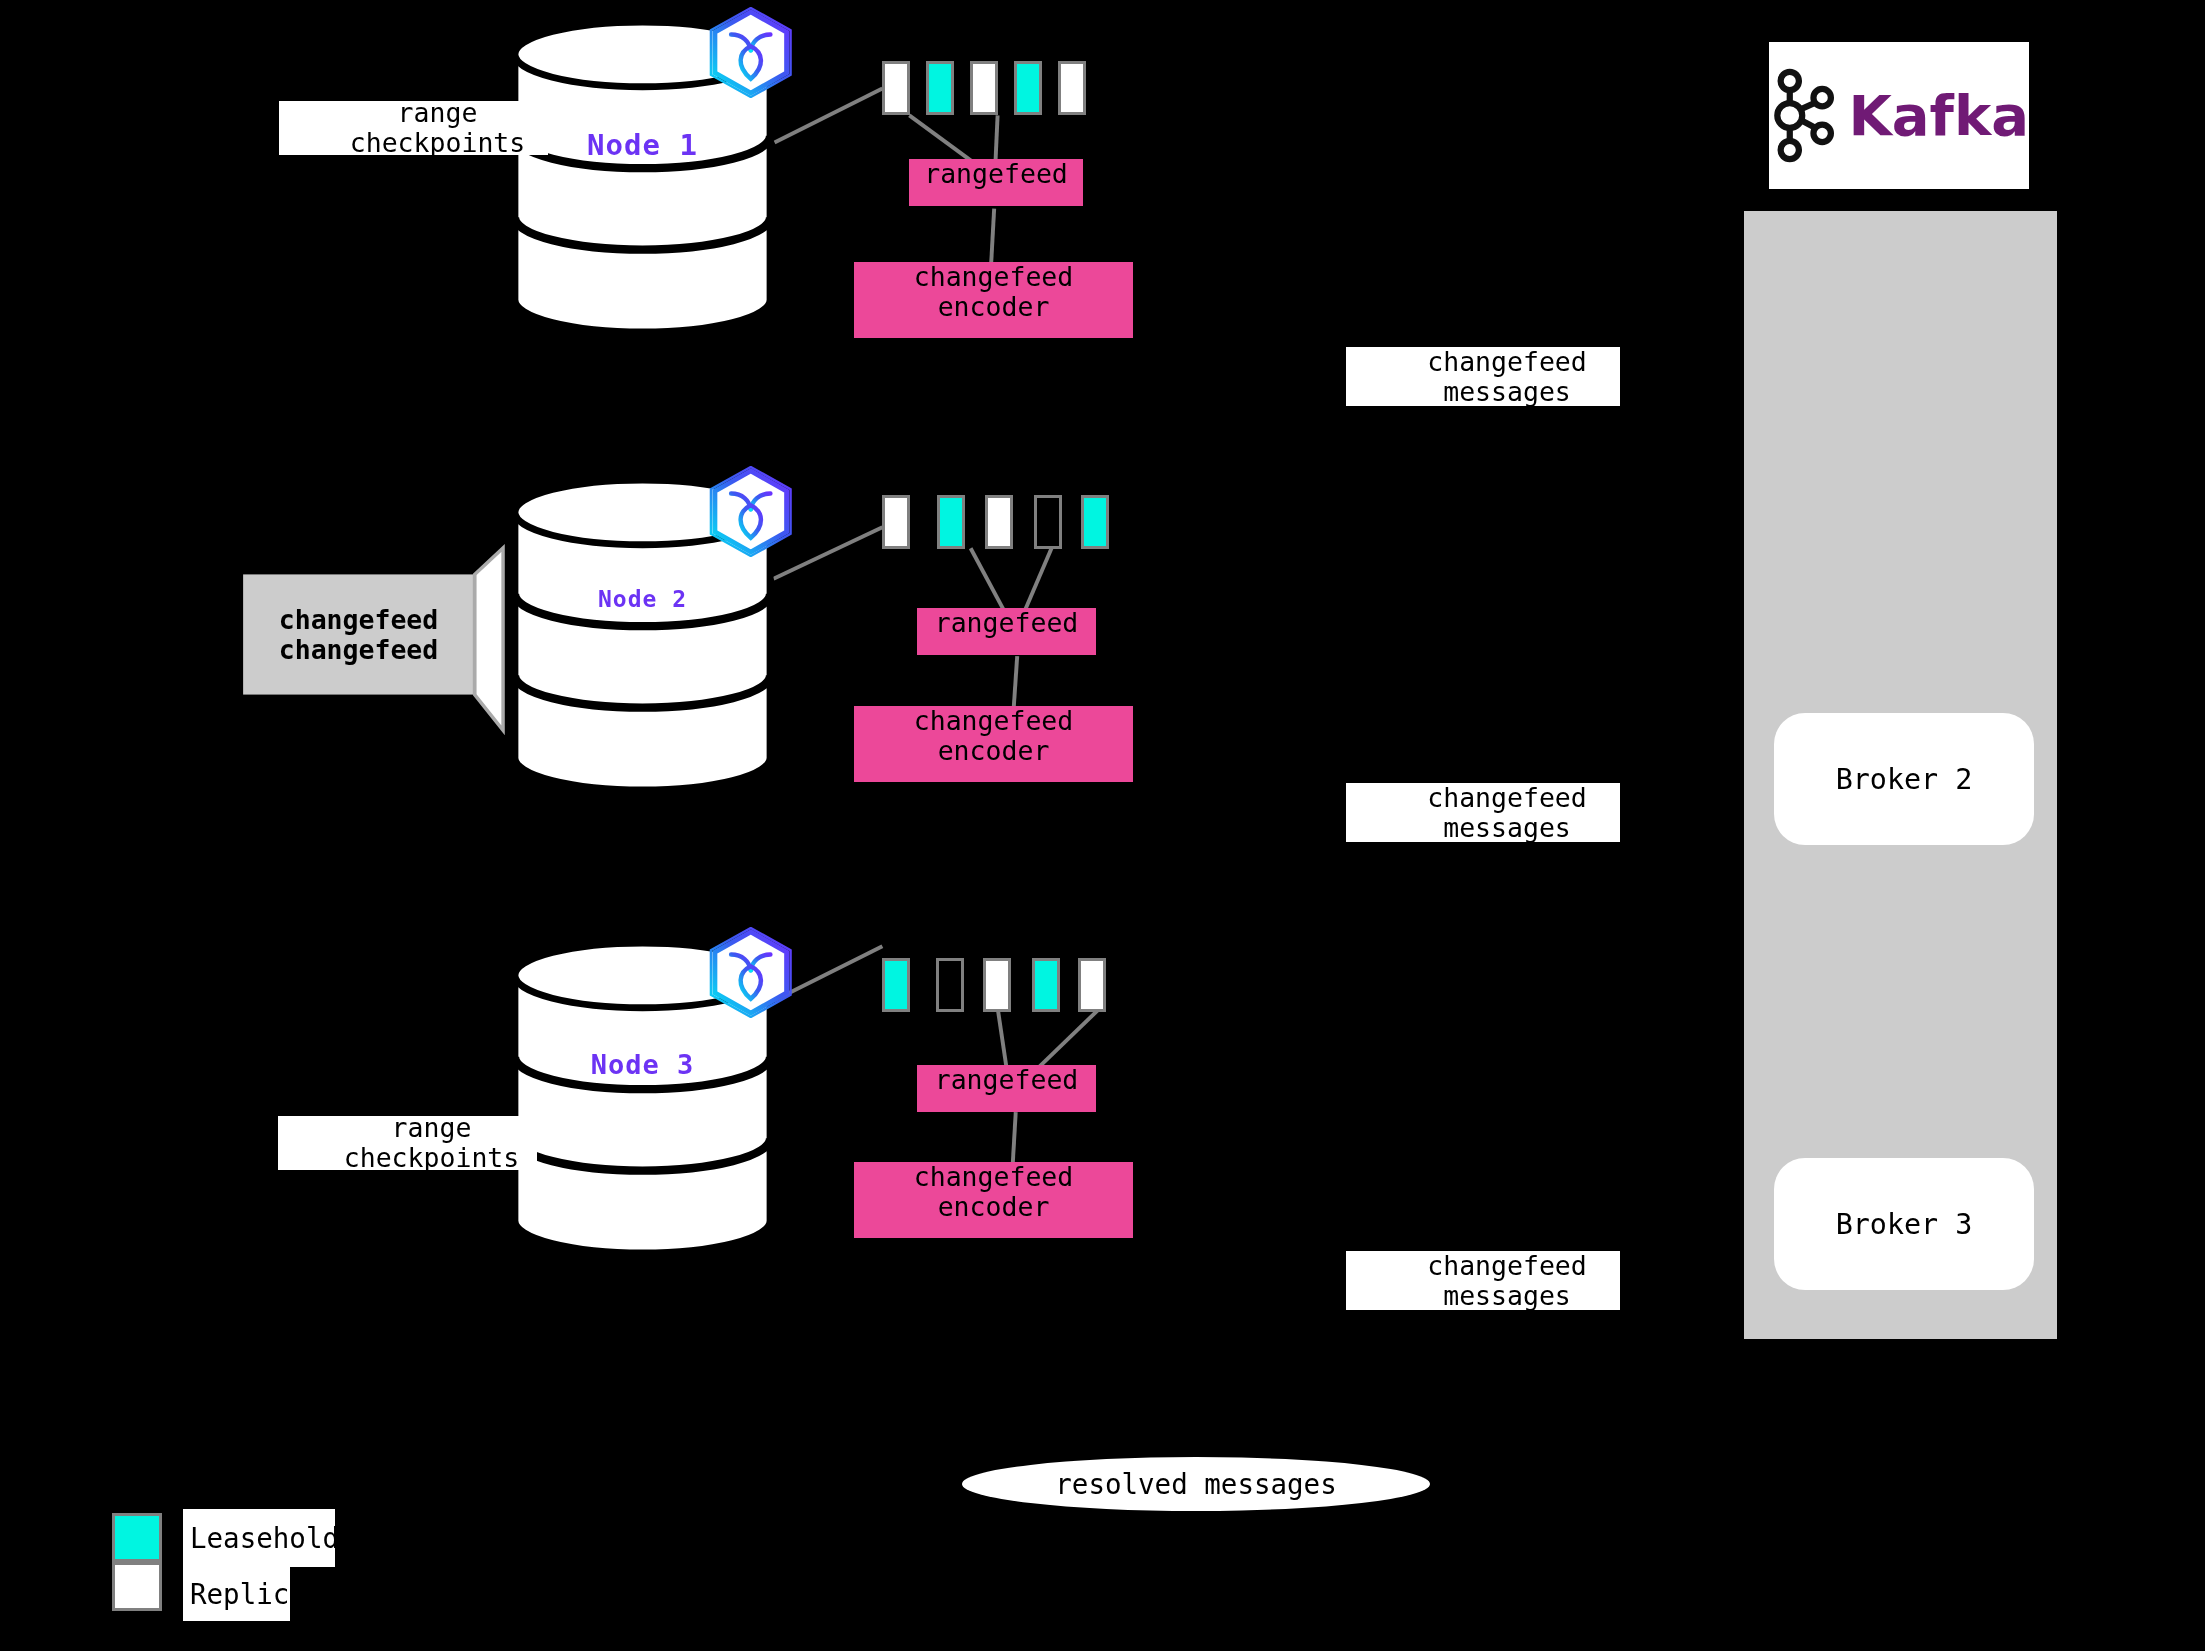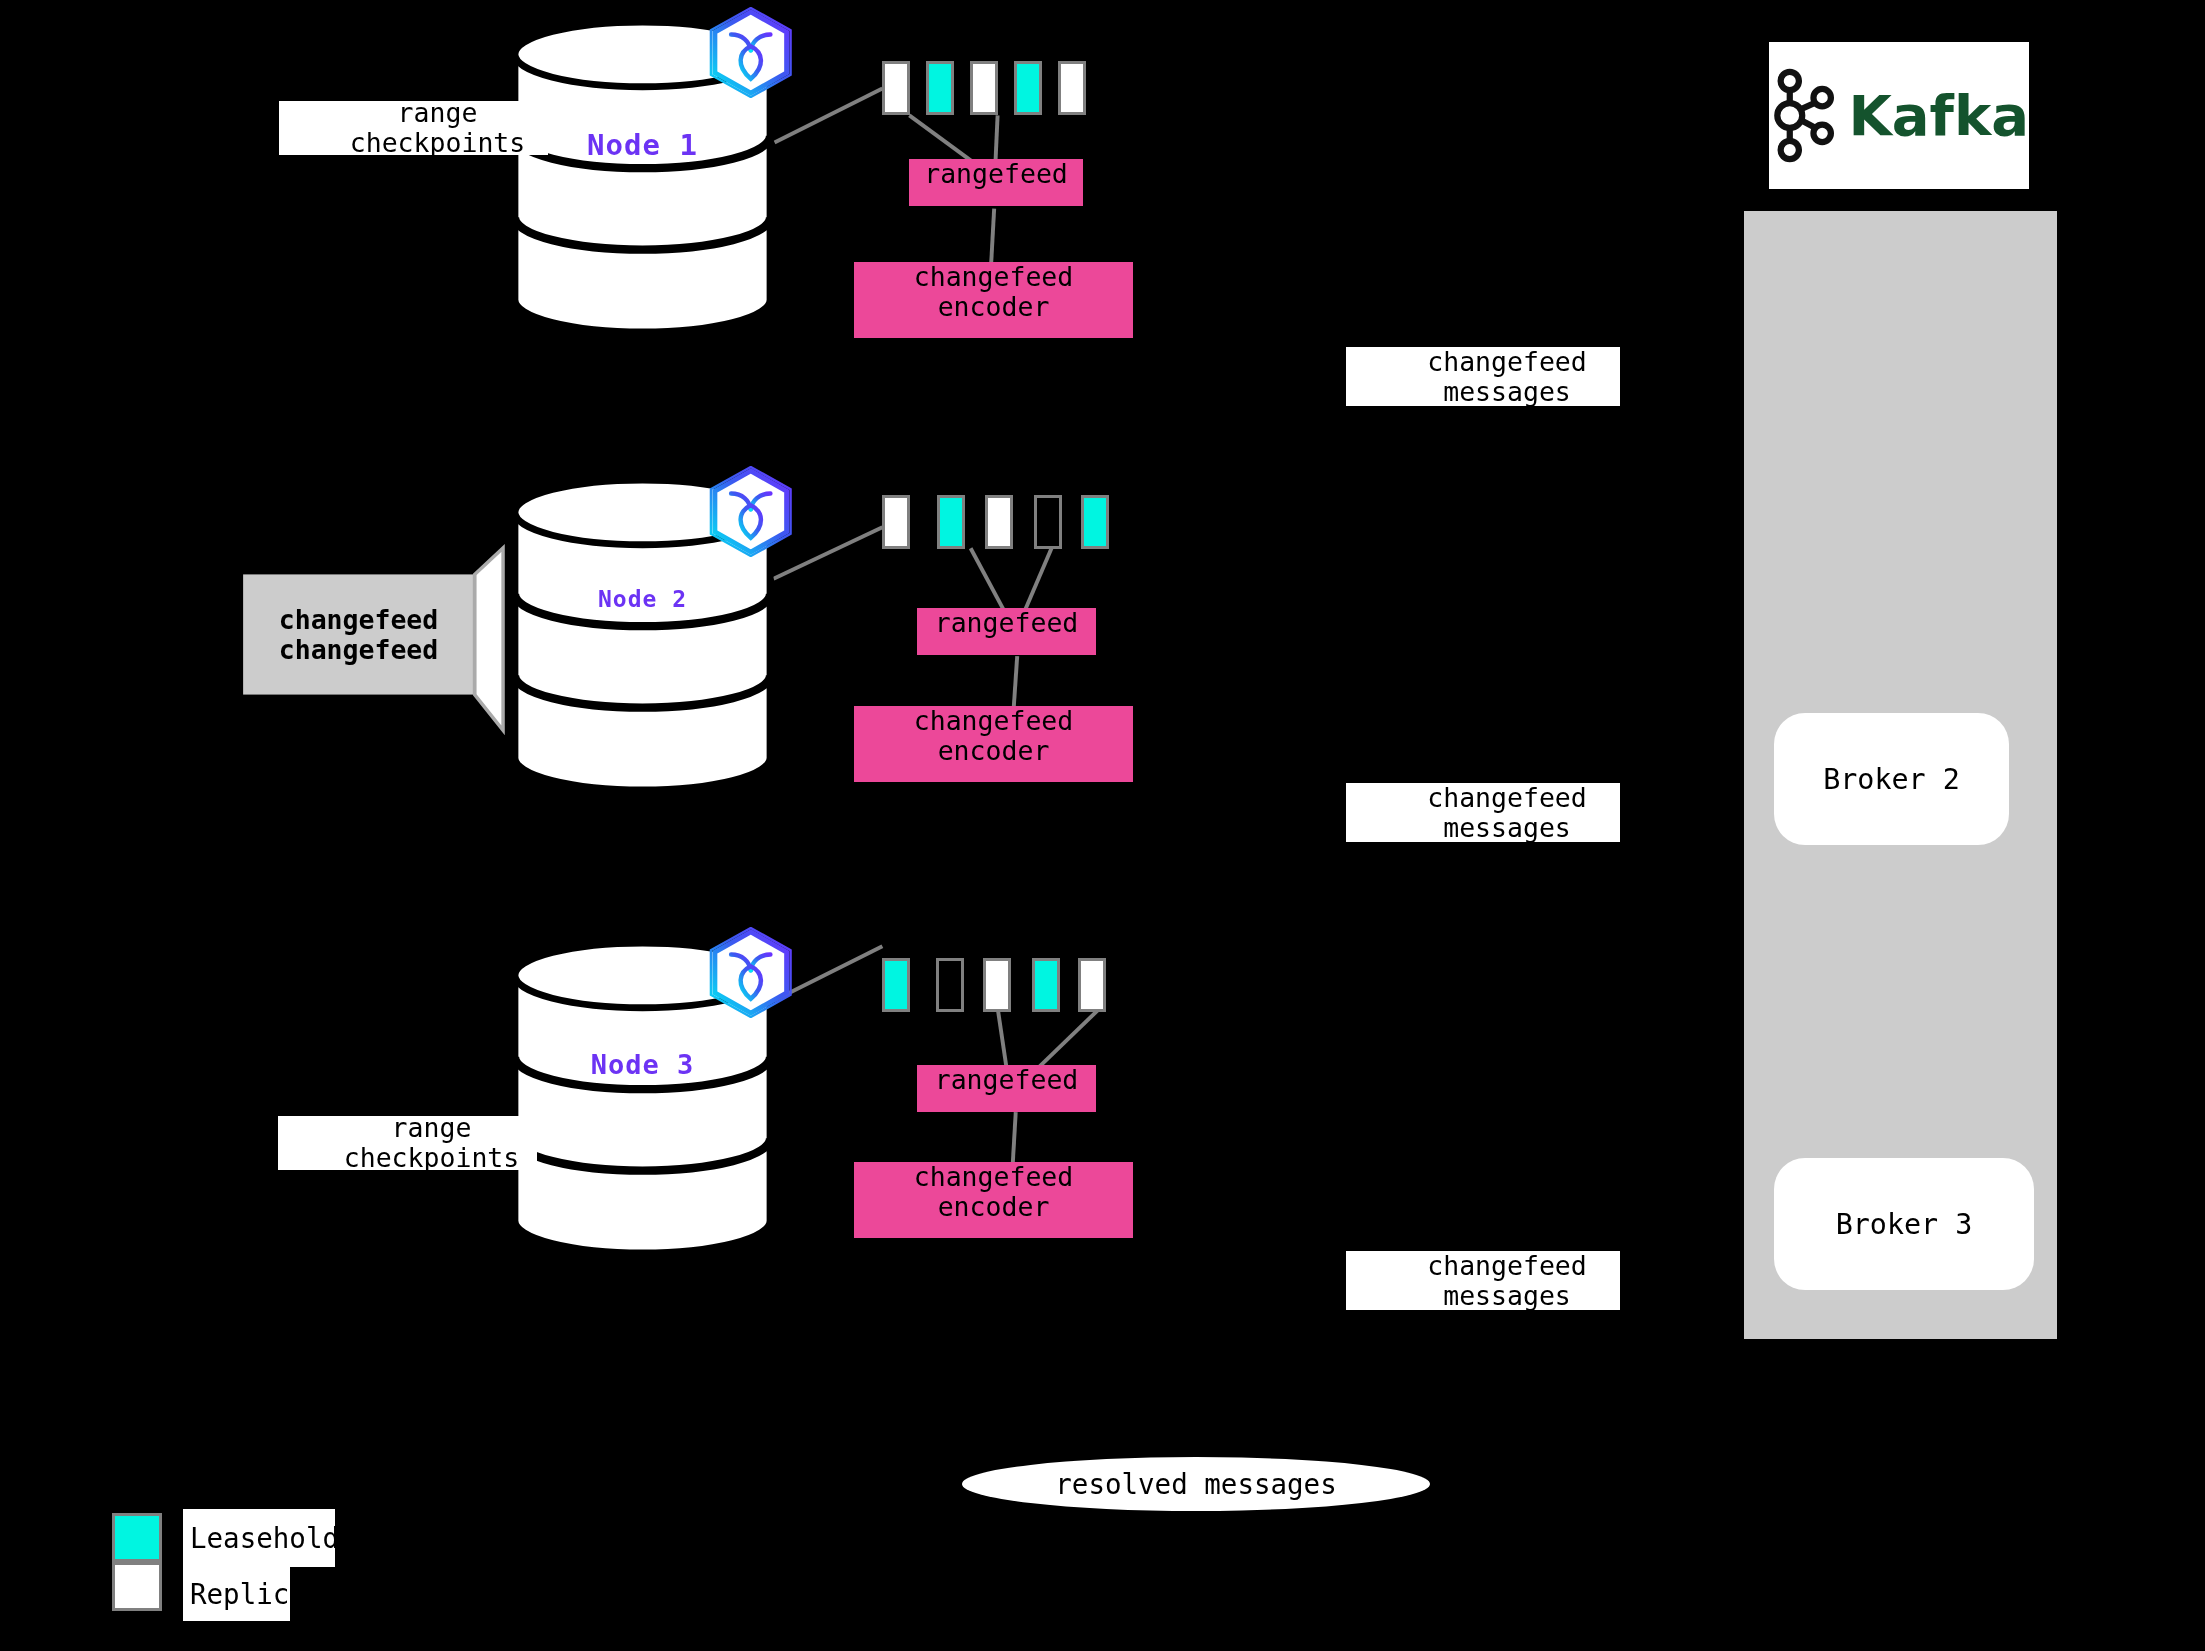--- a/index.html
+++ b/index.html
@@ -26,21 +26,21 @@
   .nodelabel{position:absolute;color:#6C33F4;font-weight:bold;
              font-family:"DejaVu Sans Mono",monospace;white-space:pre;
              letter-spacing:1px;}
 
   
   .kpanel{background:#cccccc;}
   .broker{background:#ffffff;color:#000;border-radius:31px;
           display:flex;align-items:center;justify-content:center;
           font-family:"DejaVu Sans Mono",monospace;}
   .klogo{background:#ffffff;display:flex;align-items:center;justify-content:center;gap:8.8px;}
-  .kword{font-family:"DejaVu Sans",sans-serif;font-weight:bold;color:#14532d;}
+  .kword{font-family:"DejaVu Sans",sans-serif;font-weight:bold;color:#701a75;}
 
   
   .pill{background:#ffffff;color:#000;border-radius:50%/50%;
         display:flex;align-items:center;justify-content:center;
         font-family:"DejaVu Sans Mono",monospace;}
 
   
   .swatch{box-sizing:border-box;border:3.4px solid #808080;}
   .legtext{background:#ffffff;color:#000;display:flex;align-items:center;
            font-family:"DejaVu Sans Mono",monospace;padding-left:7px;}
@@ -273,21 +273,21 @@
       <circle cx="50" cy="115" r="30" fill="#fff" stroke="#111" stroke-width="15"></circle>
       <circle cx="50" cy="198" r="22" fill="#fff" stroke="#111" stroke-width="15"></circle>
       <circle cx="128" cy="72" r="21" fill="#fff" stroke="#111" stroke-width="15"></circle>
       <circle cx="128" cy="158" r="21" fill="#fff" stroke="#111" stroke-width="15"></circle>
     </svg>
     <span class="kword" style="font-size:56px;">Kafka</span>
   </div>
 
   <div class="kpanel abs" style="left:1744px;top:211px;width:313px;height:1128px;"></div>
 
-  <div class="broker abs" style="left:1774px;top:713px;width:235px;height:132px;font-size:28.4px;align-items:center;">
+  <div class="broker abs" style="left:1774px;top:713px;width:260px;height:132px;font-size:28.4px;align-items:center;">
     <span>Broker 2</span>
   </div>
   <div class="broker abs" style="left:1774px;top:1158px;width:260px;height:132px;font-size:28.4px;">
     <span>Broker 3</span>
   </div>
 
   <div class="pill abs" style="left:962px;top:1457px;width:468px;height:54px;font-size:27.5px;">
     <span>resolved messages</span>
   </div>
 

